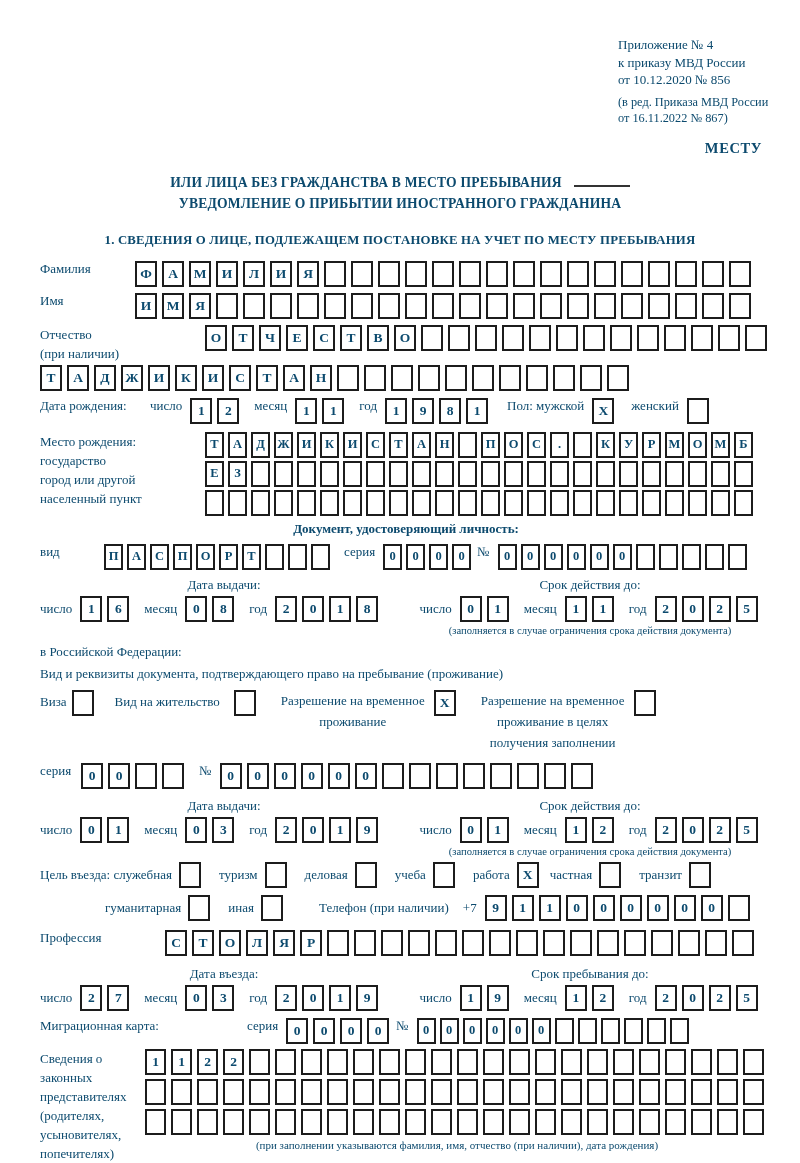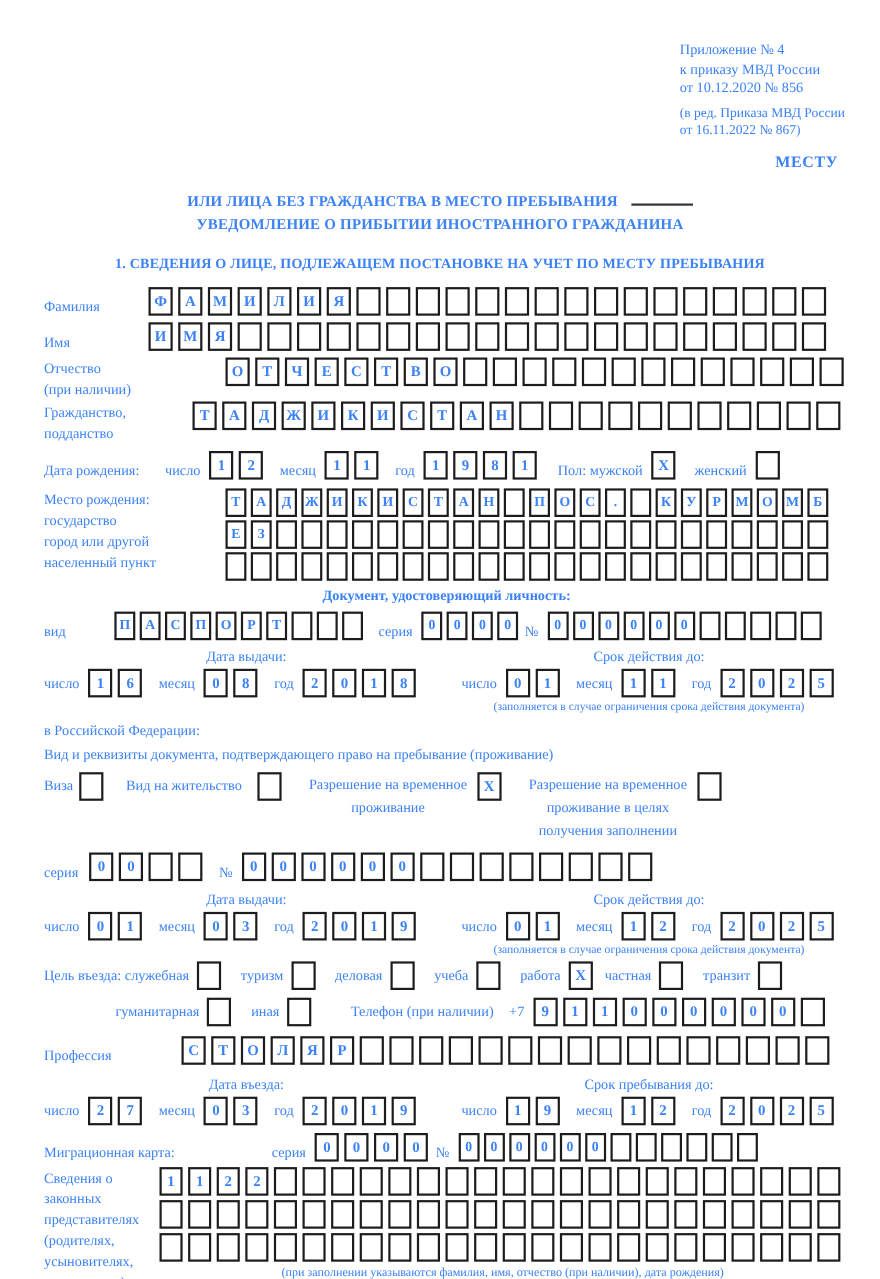--- a/index.html
+++ b/index.html
@@ -1,29 +1,29 @@
 <!DOCTYPE html>
 <html><head>
 <meta charset="utf-8">
 <style>
   html,body { margin:0; padding:0; background:#888; }
   .page {
     position:relative; width:800px; height:1163px; margin:0 auto;
-    background:#fff; color:#3b82f6; overflow:hidden;
+    background:#fff; color:#0c4a6e; overflow:hidden;
     font-family:"Liberation Serif","DejaVu Serif",serif;
   }
   .appendix { margin:36px 0 0 618px; font-size:13px; line-height:17.5px; }
   .appendix .revision { margin-top:5px; font-size:12.3px; line-height:16.5px; }
   .forma { text-align:right; padding-right:38px; margin-top:13px; font-weight:bold; font-size:14.5px; letter-spacing:.6px; }
   .title { text-align:center; margin-top:15px; font-weight:bold; font-size:13.6px; line-height:21px; letter-spacing:.2px; }
   .title-underline { display:inline-block; width:56px; height:12px; border-bottom:2px solid #333; margin-left:12px; }
   .section-heading { text-align:center; margin-top:19px; font-weight:bold; font-size:12.8px; letter-spacing:.2px; }
 
   .fbody { margin:13px 28px 0 40px; font-size:13px; }
-  .frow { display:flex; align-items:flex-end; margin-bottom:6px; }
+  .frow { display:flex; align-items:flex-start; margin-bottom:6px; }
   .frow.top { align-items:flex-start; }
   .flabel { flex:0 0 auto; }
   .lines div { line-height:19px; }
   .w64{width:64px}.w95{width:95px}.w125{width:125px}.w135{width:135px}.w165{width:165px}.w185{width:185px}
   .cells { display:flex; flex:0 0 auto; }
   .cell {
     box-sizing:border-box; width:22px; height:26px; border:2px solid #1c1c1c;
     margin-right:5px; display:flex; align-items:center; justify-content:center;
     font-size:13.5px; font-weight:600; background:#fff; flex:0 0 auto;
   }
@@ -172,24 +172,20 @@
           <span class="cell"></span>
           <span class="cell"></span>
           <span class="cell"></span>
           <span class="cell"></span>
           <span class="cell"></span>
           <span class="cell"></span>
         </div>
     </div>
 
     <div class="frow top" style="margin-bottom:7px;">
-      <div class="flabel w135 lines">
-        <div>Гражданство,</div>
-        <div>подданство</div>
-      </div>
       <div class="cells">
           <span class="cell">Т</span>
           <span class="cell">А</span>
           <span class="cell">Д</span>
           <span class="cell">Ж</span>
           <span class="cell">И</span>
           <span class="cell">К</span>
           <span class="cell">И</span>
           <span class="cell">С</span>
           <span class="cell">Т</span>

